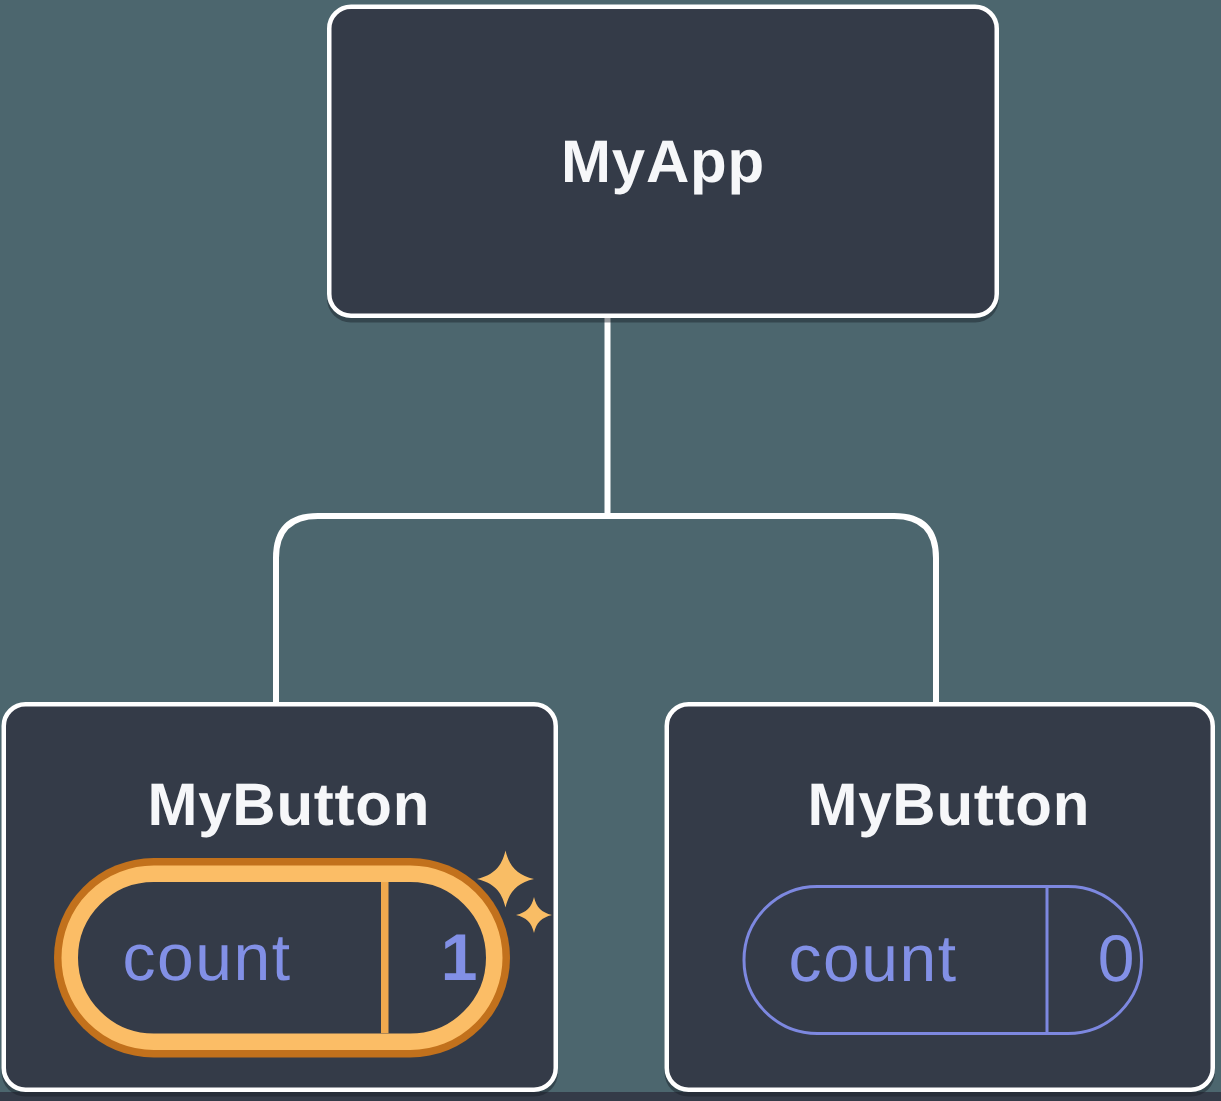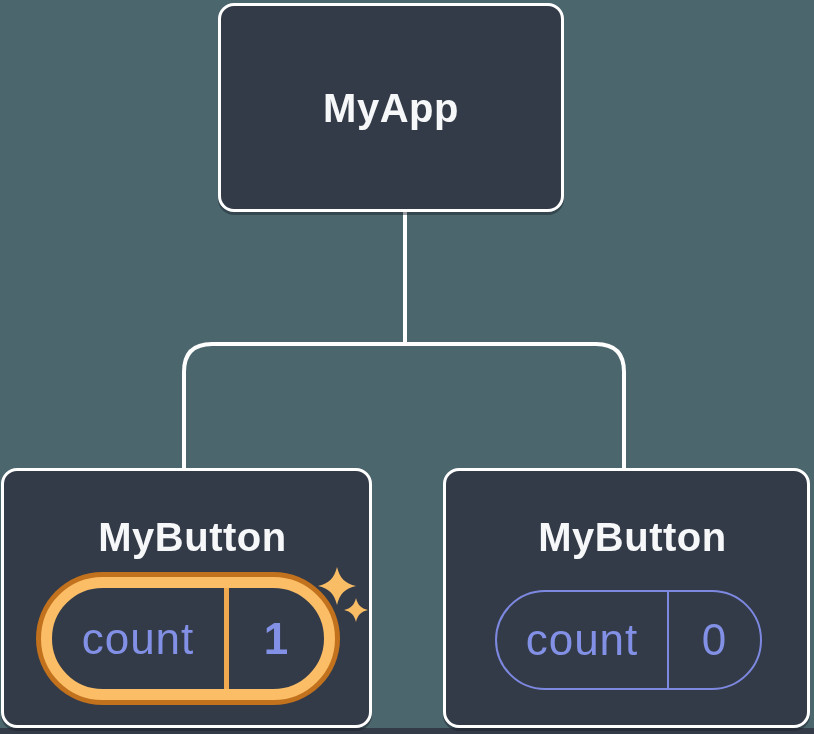--- a/index.html
+++ b/index.html
@@ -30,32 +30,32 @@
     border:3px solid var(--node-border);
     border-radius:16px;
     box-shadow:0 3px 0 rgba(24,30,40,0.45);
   }
   .node-title{
     color:var(--title-text);
     font-size:40px;font-weight:700;letter-spacing:0.5px;
     line-height:1;
   }
   .root-node{
-    left:218px;top:3px;width:346px;height:209px;
+    left:218px;top:3px;width:448px;height:209px;
     display:flex;align-items:center;justify-content:center;
   }
   .child-node .node-title{
     position:absolute;left:12px;right:0;top:46px;text-align:center;
   }
   .child-left{left:1px;top:468px;width:371px;height:260px;}
   .child-right{left:443px;top:468px;width:367px;height:260px;}
   .state-pill{
     position:absolute;box-sizing:border-box;
     display:flex;align-items:stretch;
-    border-radius:999px;overflow:hidden;
+    border-radius:999px;overflow:hidden;gap:30px;
   }
   .state-pill .cell{
     display:flex;align-items:center;justify-content:center;
     color:var(--state-text);font-size:44px;line-height:1;letter-spacing:1px;
   }
   .pill-highlighted{
     left:37px;top:106px;width:294px;height:123px;
     background:var(--node-fill);
     border:11px solid var(--highlight-ring-inner);
     box-shadow:0 0 0 5px var(--highlight-ring-outer);

